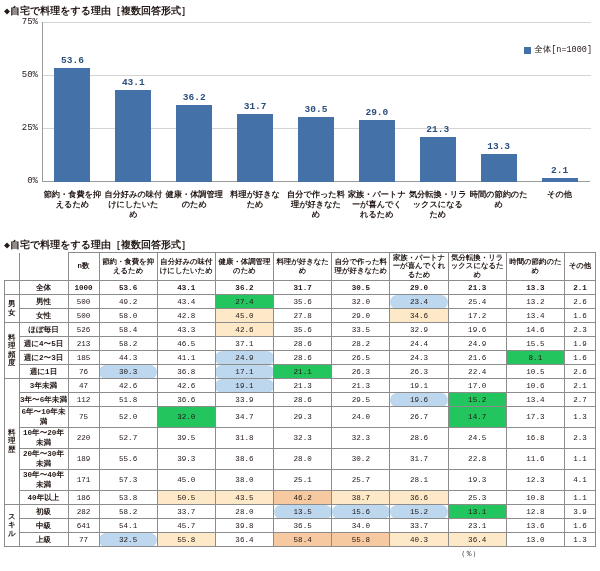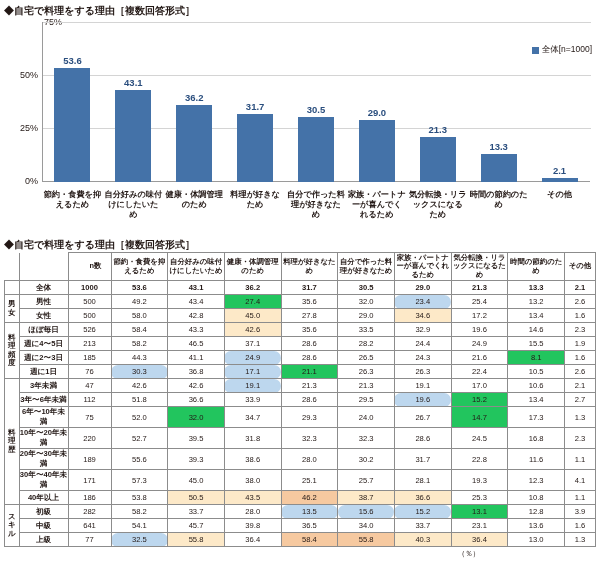--- a/index.html
+++ b/index.html
@@ -4,21 +4,21 @@
 <style>
   html,body{margin:0;padding:0;}
   body{
     width:600px;height:571px;
     background:#ffffff;
     font-family:"Liberation Sans", sans-serif;
     color:#231815;
     font-size:9px;
     -webkit-font-smoothing:none;
   }
-  .wrap{position:relative;width:484px;height:571px;}
+  .wrap{position:relative;width:484px;height:571px;font-family:Liberation Mono, monospace;}
 
   
   .heading{
     position:absolute;
     font-size:10px;
     font-weight:bold;
     color:#231815;
     white-space:nowrap;
   }
   #heading1{left:4px;top:4px;}
@@ -161,21 +161,21 @@
   }
 </style>
 </head>
 <body>
 
 <div class="wrap">
 
   <div class="heading" id="heading1">◆自宅で料理をする理由［複数回答形式］</div>
 
   <div id="chart">
-    <div class="ylabel" id="yl3" style="left: 12px; top: -1px; padding-left: 12px;">75%</div>
+    <div class="ylabel" id="yl3" style="left: 0px; top: -1px;">75%</div>
     <div class="ylabel" id="yl2" style="left: 0px; top: 52px;">50%</div>
     <div class="ylabel" id="yl1" style="left: 0px; top: 105px;">25%</div>
     <div class="ylabel" id="yl0" style="left: 0px; top: 158px;">0%</div>
 
     <div class="plot">
       <div class="gridline" style="top:0px;"></div>
       <div class="gridline" style="top:53px;"></div>
       <div class="gridline" style="top:106px;"></div>
     </div>
 
@@ -233,21 +233,21 @@
   </div>
 
   <div class="heading" id="heading2">◆自宅で料理をする理由［複数回答形式］</div>
 
   <div id="table">
     <table>
       <thead>
         <tr>
           <th class="corner corner-blank" style="width:14px;border-left:0;border-top:0;"></th>
           <th class="corner corner-blank" style="width:48px;border-top:0;"></th>
-          <th style="width:30px;padding-left:12px;"><span>n数</span></th>
+          <th style="width:30px;"><span>n数</span></th>
           <th><span>節約・食費を抑えるため</span></th>
           <th><span>自分好みの味付けにしたいため</span></th>
           <th><span>健康・体調管理のため</span></th>
           <th><span>料理が好きなため</span></th>
           <th><span>自分で作った料理が好きなため</span></th>
           <th><span>家族・パートナーが喜んでくれるため</span></th>
           <th><span>気分転換・リラックスになるため</span></th>
           <th><span>時間の節約のため</span></th>
           <th style="width:30px;"><span>その他</span></th>
         </tr>

